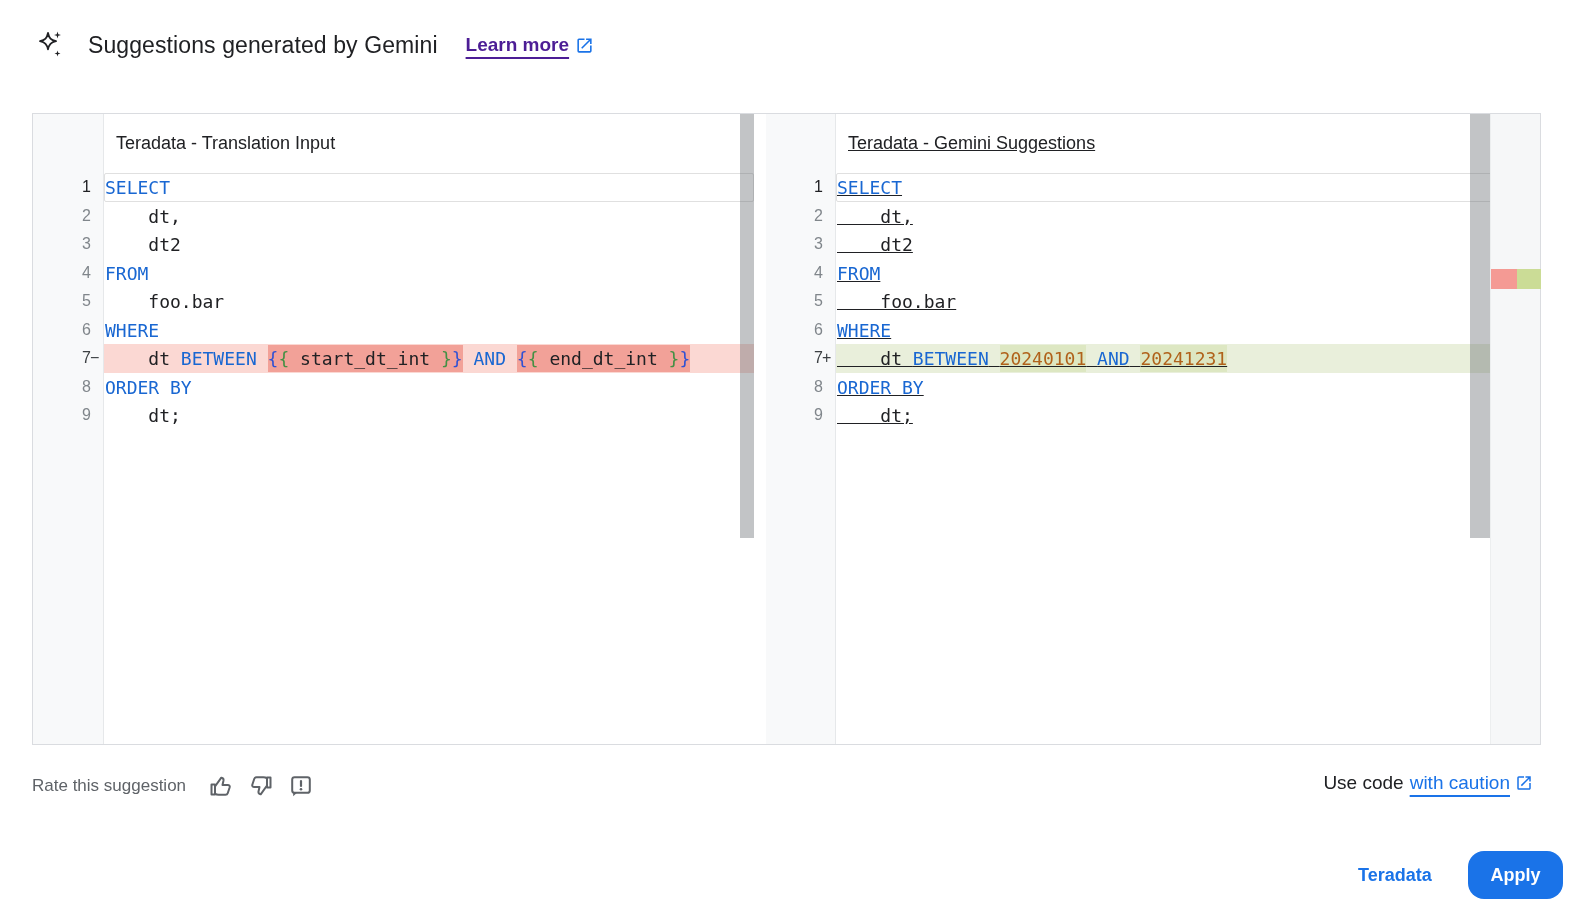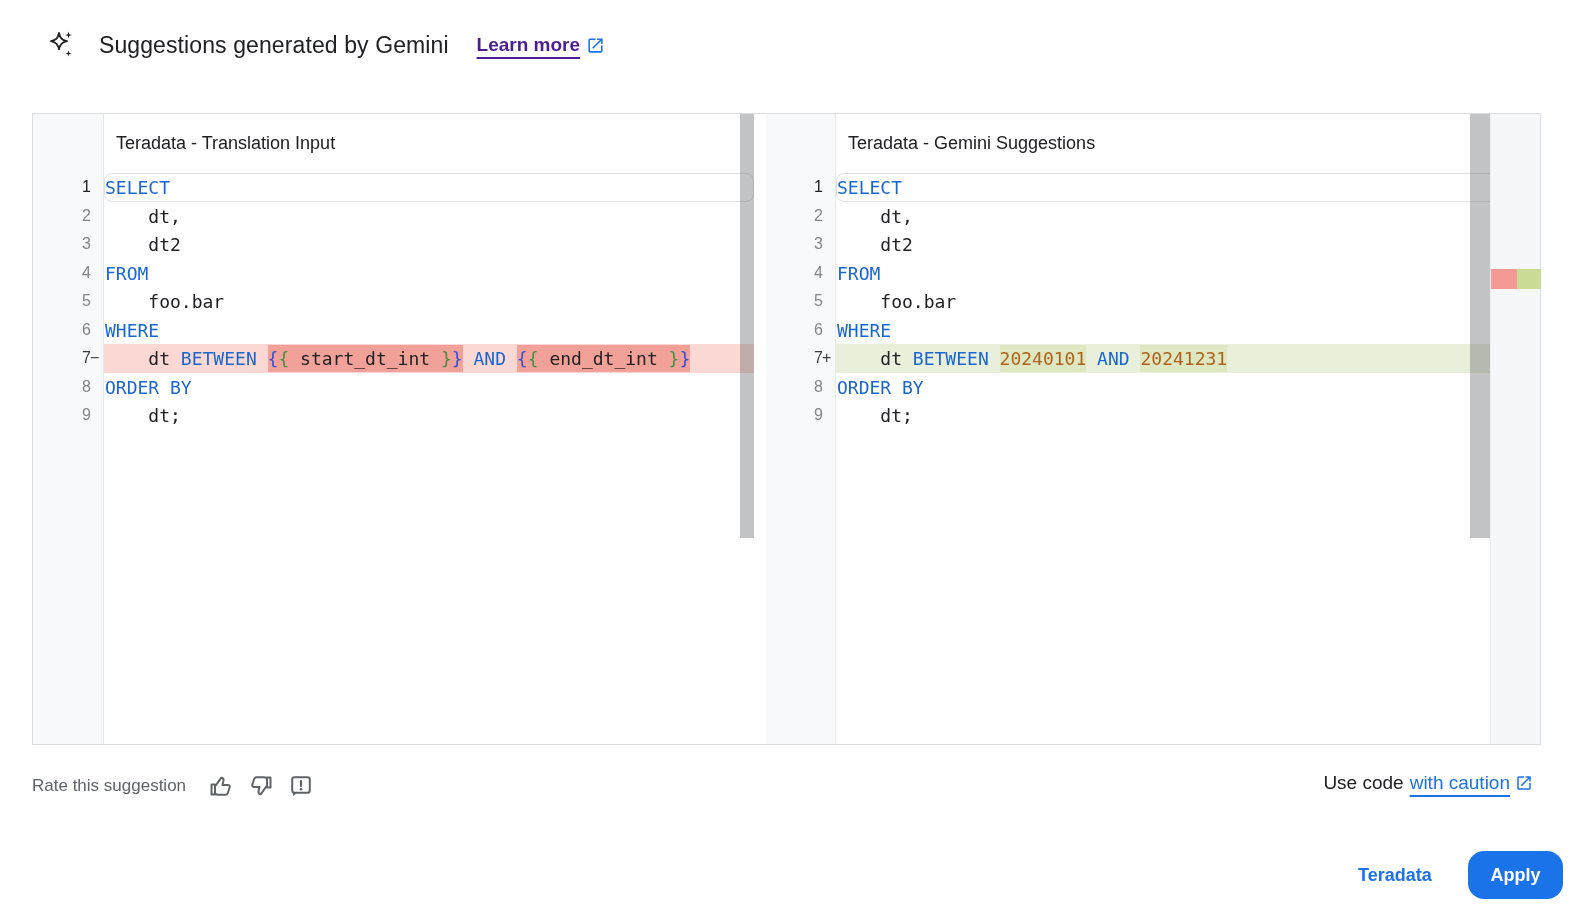--- a/index.html
+++ b/index.html
@@ -1,44 +1,44 @@
 <!DOCTYPE html>
 <html><head>
 <meta charset="utf-8">
 <style>
   * { margin:0; padding:0; box-sizing:border-box; }
   html,body { background:#ffffff; }
   body { width:1574px; height:918px; position:relative; font-family:"Liberation Sans", sans-serif; color:#202124; overflow:hidden; }
 
   
-  .header-row { position:absolute; left:47px; top:30px; display:flex; align-items:center; }
+  .header-row { position:absolute; left:36px; top:30px; display:flex; align-items:center; }
   .sparkle { width:30px; height:30px; flex:0 0 auto; }
   .header-title { font-size:23px; color:#202124; margin-left:22px; letter-spacing:.1px; }
   .learn-more { margin-left:28px; display:flex; align-items:center; cursor:pointer; }
   .learn-more .lm-text { font-size:19px; font-weight:700; color:#4c1d95; text-decoration:underline; text-underline-offset:6px; text-decoration-thickness:2px; }
   .ext-icon { width:19px; height:19px; margin-left:6px; }
 
   
   .diff-box { position:absolute; left:32px; top:113px; width:1509px; height:632px; border:1px solid #dadce0; background:#fff; }
   .panel { position:absolute; top:0; bottom:0; background:#fff; }
   .panel-left  { left:0;  width:721px; }
   .panel-right { left:733px; right:0; }
 
   .gutter { position:absolute; left:0; top:0; bottom:0; width:71px; background:#f8f9fa; border-right:1px solid #e6e8ea; padding-top:59px; }
   .g-row { position:relative; height:28.5px; line-height:28.5px; font-size:16px; color:#80868b; text-align:right; padding-right:12px; }
   .g-row.active { color:#202124; }
   .g-row.marked { color:#3c4043; }
   .g-sign { position:absolute; right:0; top:0; width:13px; text-align:left; color:#3c4043; }
 
   .code-area { position:absolute; left:71px; right:0; top:0; bottom:0; }
-  .panel-right .code-area { right:34px; }
+  .panel-right .code-area { right:34px;text-decoration:underline; }
   .panel-title { height:59px; line-height:59px; padding-left:12px; font-size:18px; color:#202124; white-space:nowrap; background:#fff; }
   .c-row { display:flex; align-items:stretch; height:28.5px; line-height:28.5px; font-family:"DejaVu Sans Mono", monospace; font-size:18px; white-space:pre; border:1px solid transparent; }
   .c-row span { display:block; line-height:28.5px; }
-  .c-row.active { border:1px solid #e0e0e0; border-radius:8px; }
+  .c-row.active { border:1px solid #e0e0e0; border-radius:2px; }
   .c-row.removed { background:#fbd8d3; }
   .c-row.added   { background:#e9efdb; }
   .removed .c-h { background:#f2a198; }
   .added   .c-h { background:#dde7c2; }
   .c-kw { color:#1967d2; }
   .c-d  { color:#202124; }
   .c-n  { color:#b0621a; }
   .c-b1 { color:#3051d3; }
   .c-b2 { color:#449044; }
 

